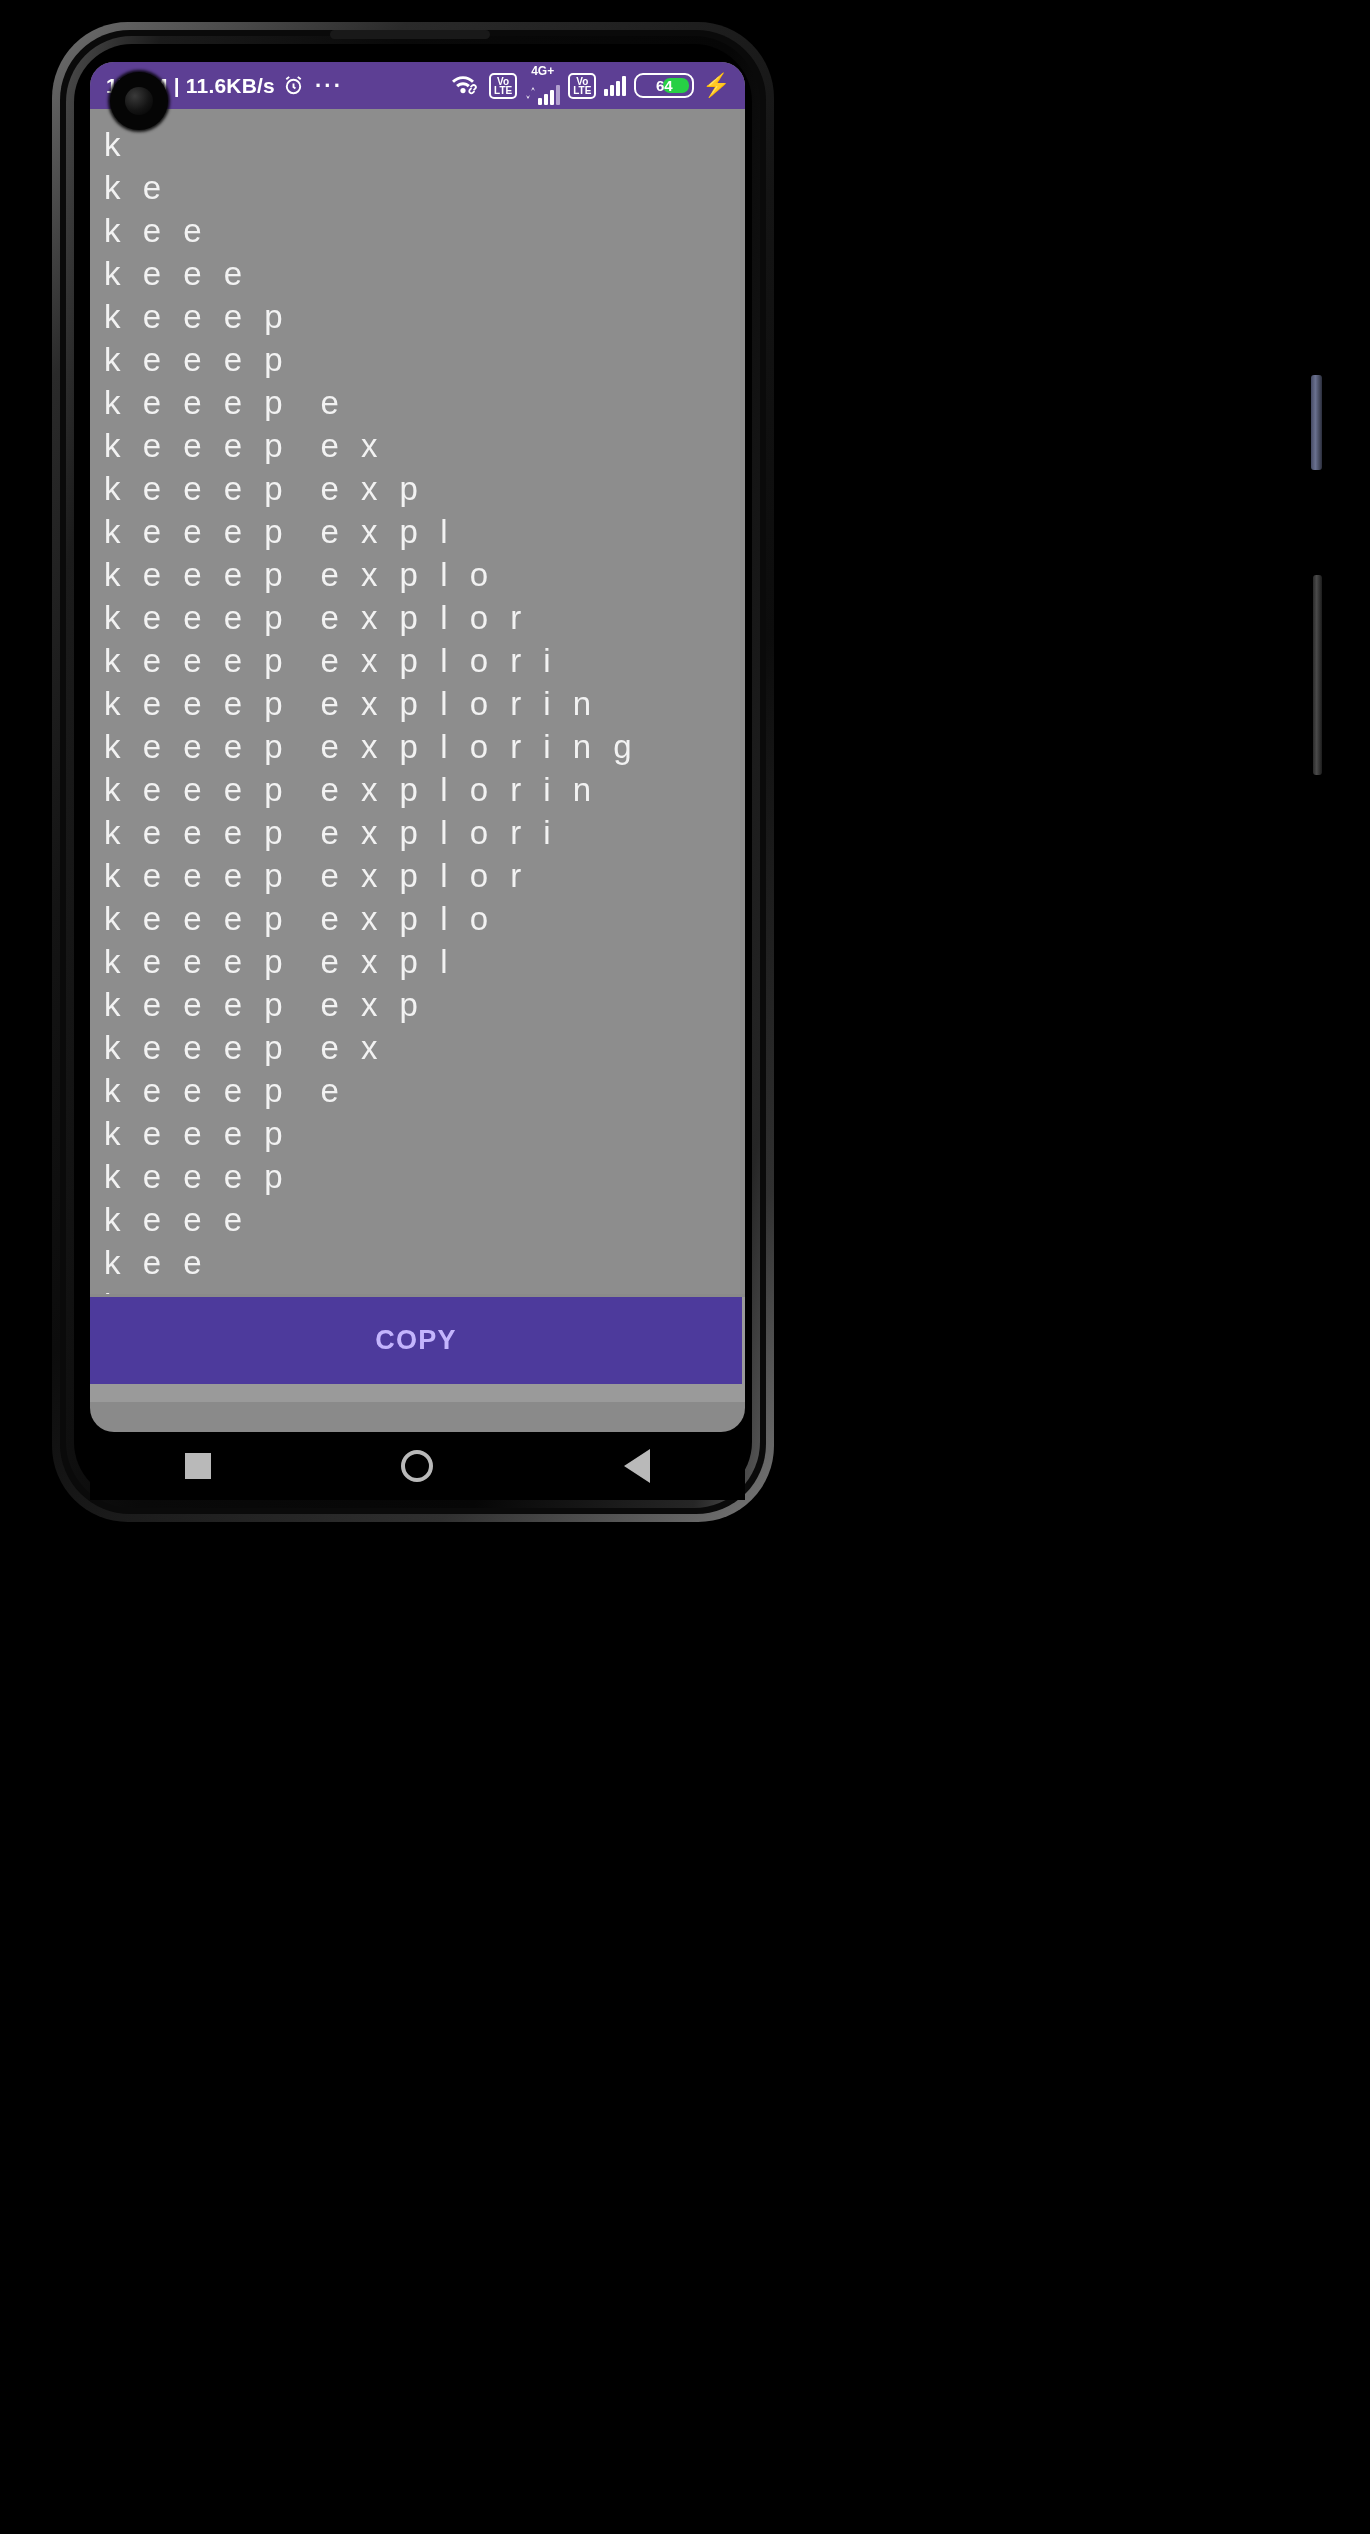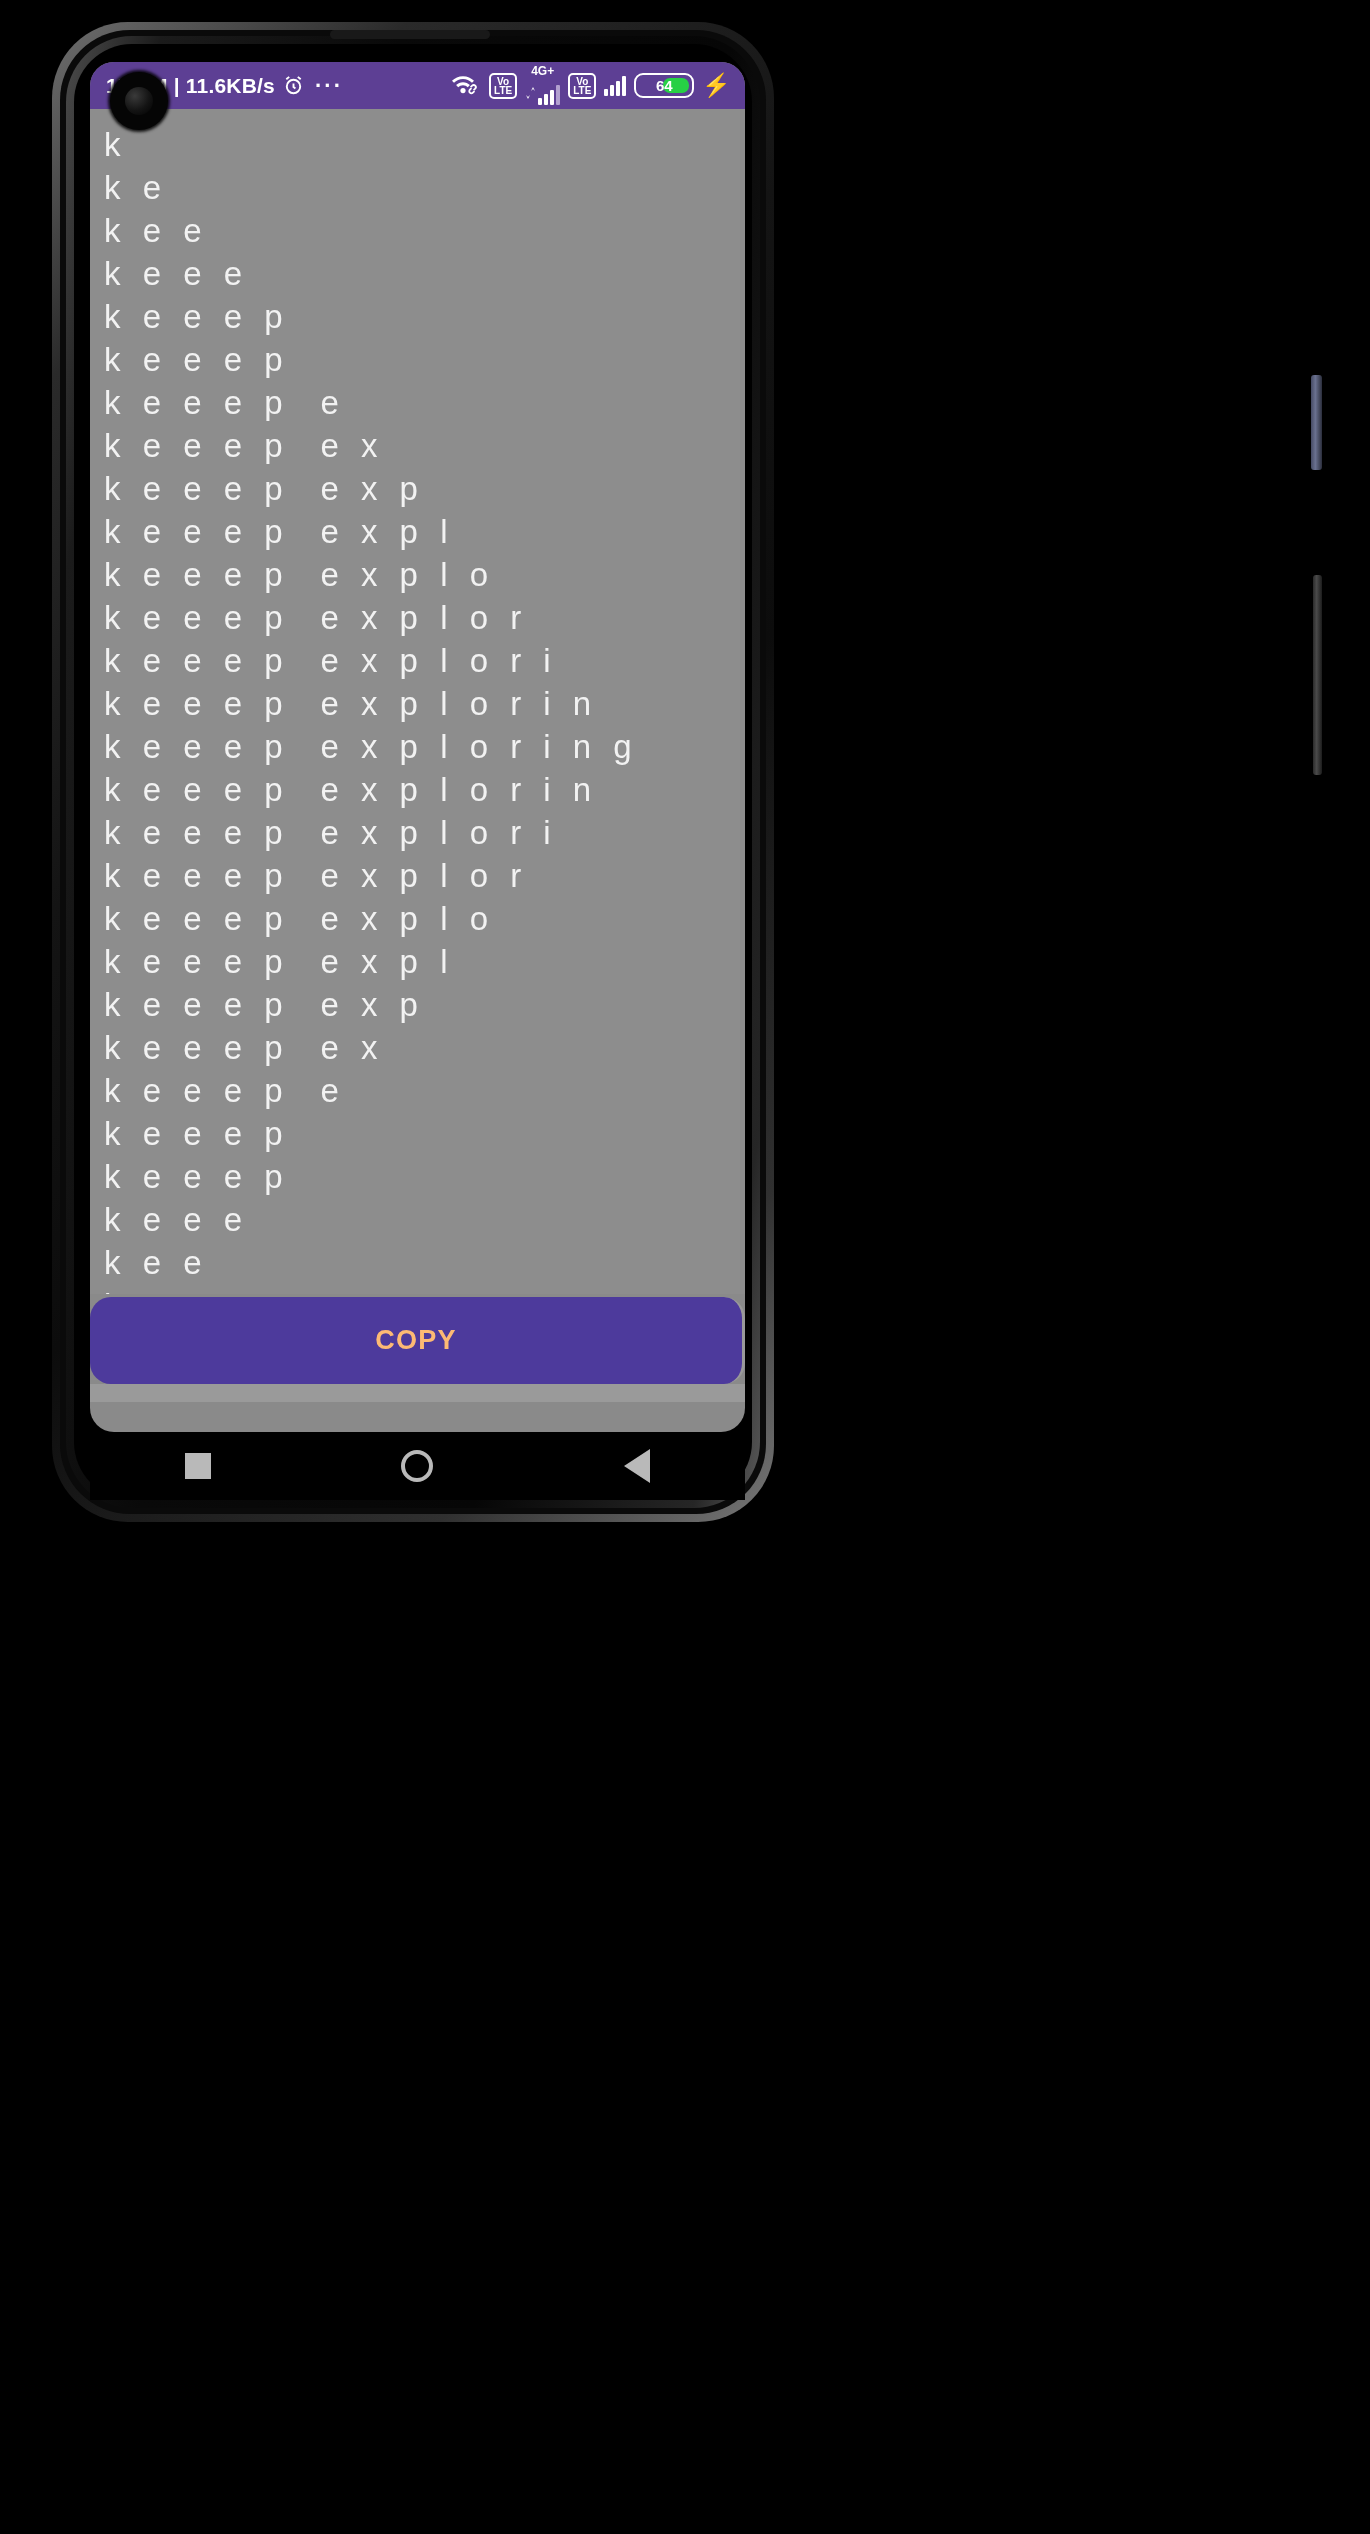--- a/index.html
+++ b/index.html
@@ -125,21 +125,21 @@
   }
 
   
   .btnbar{
     display:flex; height:90px;
     border-top:3px solid #8a8a8a;
   }
   .btn{
     flex:1; background:#4d3a9c;
     display:flex; align-items:center; justify-content:center;
-    color:#fdba74; font-size:27px; font-weight:bold; letter-spacing:1.2px;border-radius:21px;
+    color:#c4b5fd; font-size:27px; font-weight:bold; letter-spacing:1.2px;
   }
   .btn.left{ border-right:3px solid #9a9a9a; }
   .bottompad{ height:18px; background:#9a9a9a; }
 
   
   .punch{
     position:absolute; left:110px; top:72px;
     width:58px; height:58px; border-radius:50%;
     background:#050505;
     box-shadow:0 0 3px 2px rgba(0,0,0,0.85);

